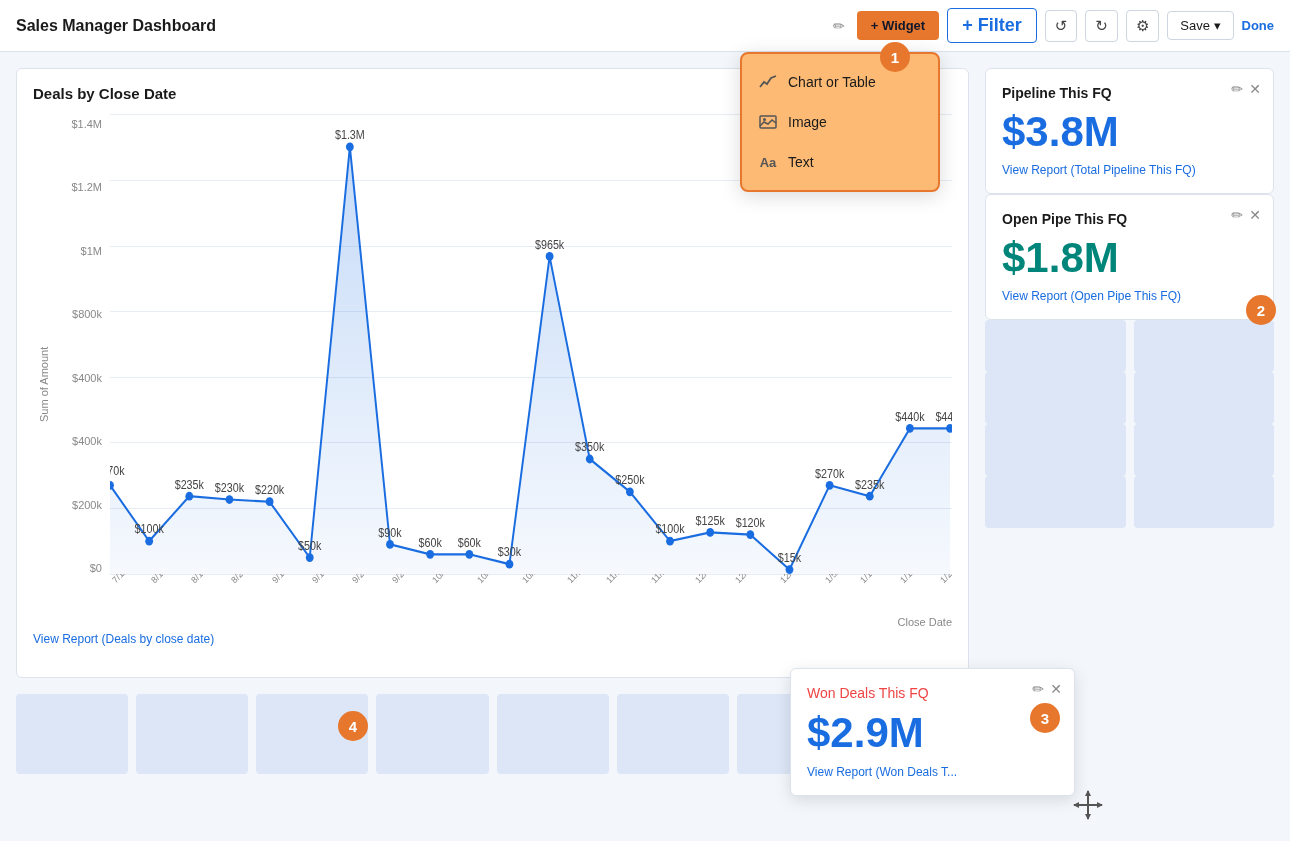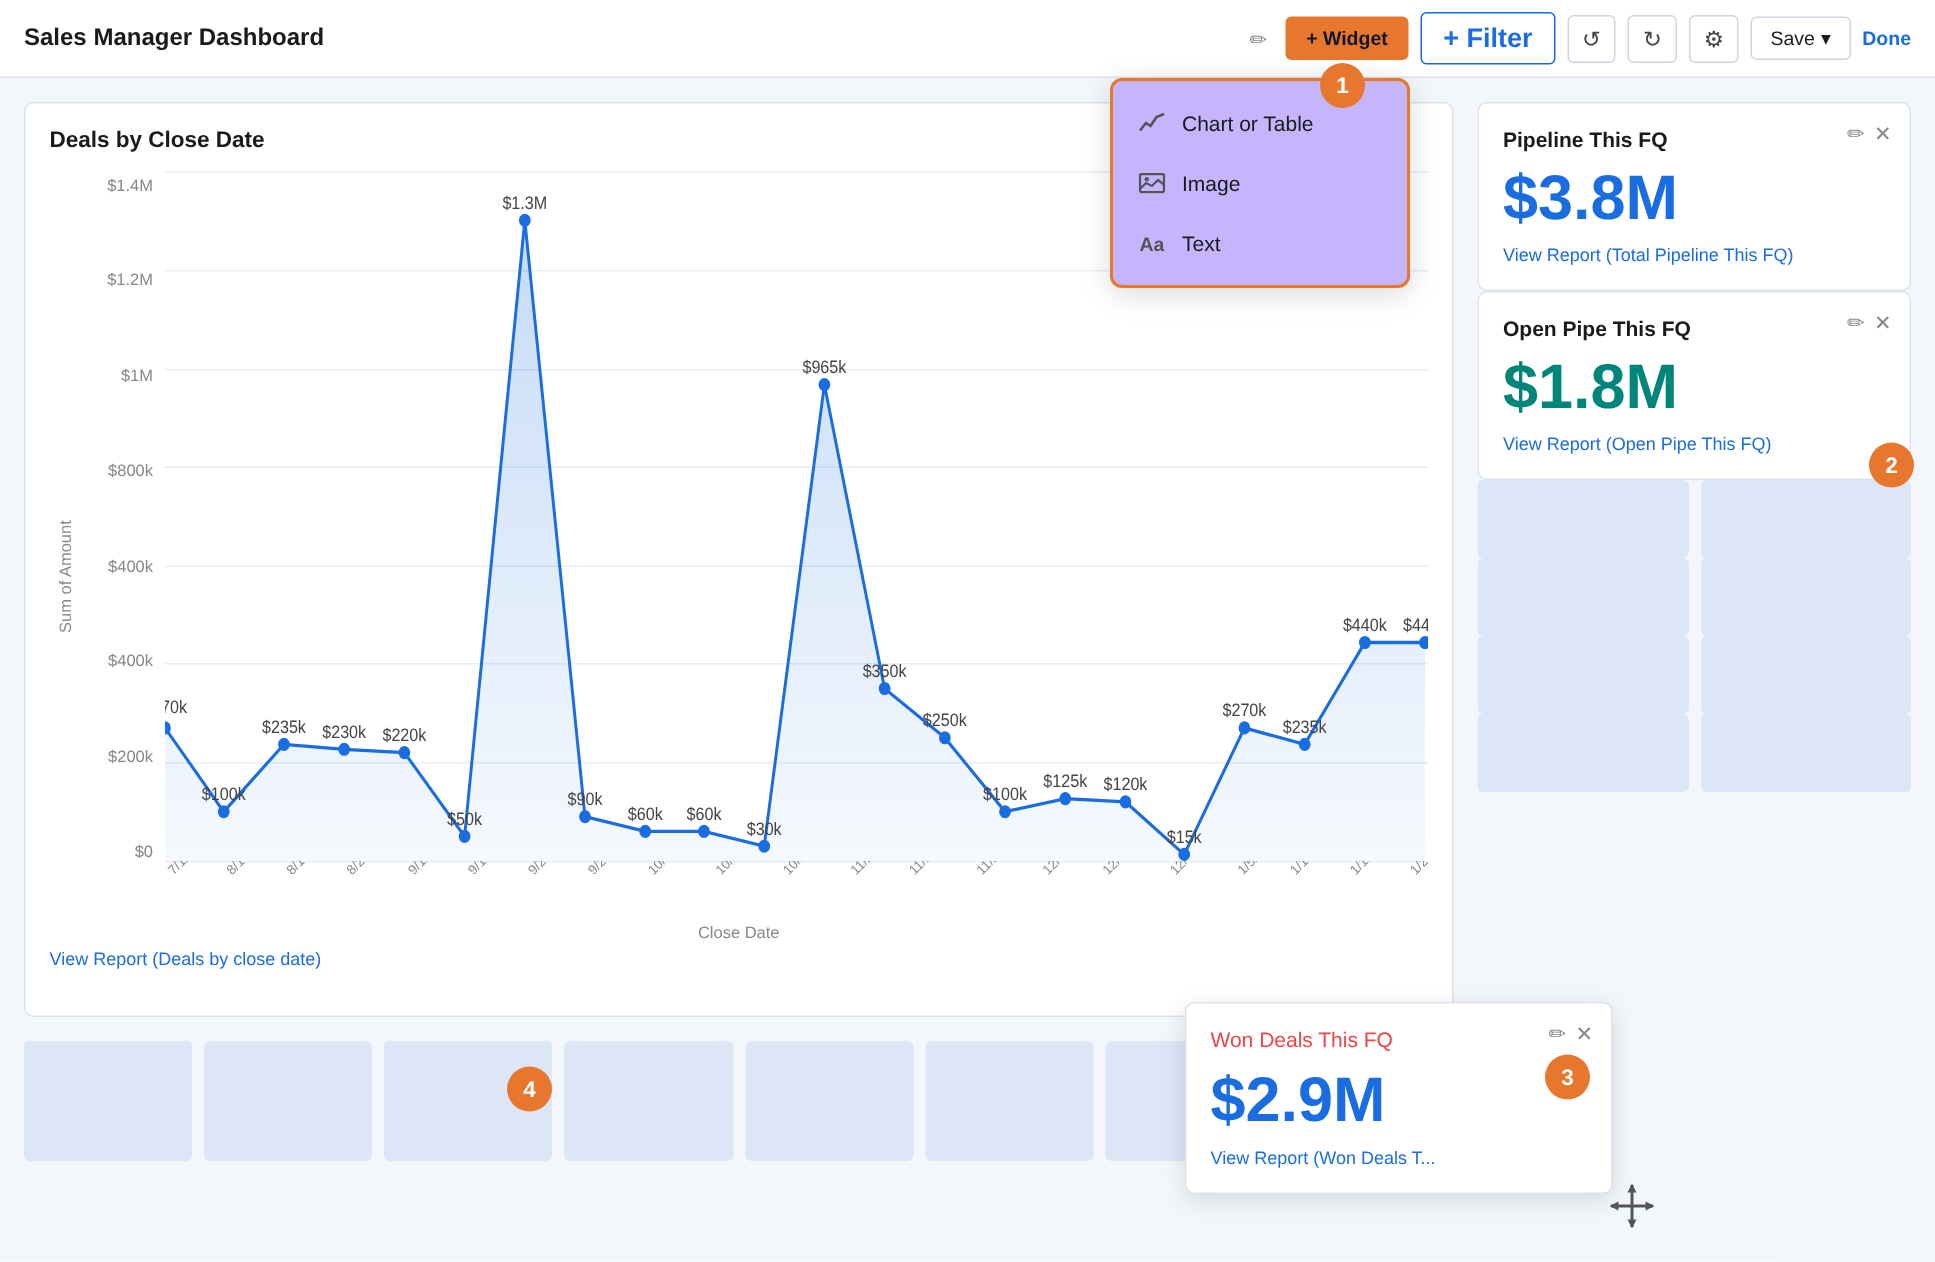--- a/index.html
+++ b/index.html
@@ -71,21 +71,21 @@
     .metric-card-title { font-size: 14px; font-weight: 600; color: #1a1a1a; margin-bottom: 4px; }
     .metric-value-blue { font-size: 42px; font-weight: 700; color: #1a6de0; line-height: 1.1; margin: 8px 0; }
     .metric-value-teal { font-size: 42px; font-weight: 700; color: #00857a; line-height: 1.1; margin: 8px 0; }
     .metric-view-report { font-size: 12px; color: #1a6de0; cursor: pointer; margin-top: 8px; }
     .card-close { position: absolute; top: 12px; right: 12px; color: #888; cursor: pointer; font-size: 14px; }
     .card-edit { position: absolute; top: 12px; right: 30px; color: #888; cursor: pointer; font-size: 14px; }
 
     
     .widget-dropdown {
       position: absolute; top: 52px; left: 740px; z-index: 100;
-      background: #c4b5fd; border: 2px solid #e8772e; border-radius: 8px;
+      background: #fdba74; border: 2px solid #e8772e; border-radius: 8px;
       box-shadow: 0 4px 20px rgba(0,0,0,0.15); width: 200px; padding: 8px 0;
     }
     .widget-dropdown-item {
       display: flex; align-items: center; gap: 10px; padding: 10px 16px;
       cursor: pointer; font-size: 14px; color: #1a1a1a;
     }
     .dropdown-icon { width: 20px; height: 20px; display: flex; align-items: center; justify-content: center; color: #555; font-size: 15px; }
 
     
     .badge {
@@ -272,21 +272,21 @@
               <span style="font-size:9px;color:#888;transform:rotate(-45deg);transform-origin:top left;white-space:nowrap;display:inline-block;">1/5/2024</span>
               <span style="font-size:9px;color:#888;transform:rotate(-45deg);transform-origin:top left;white-space:nowrap;display:inline-block;">1/10/2024</span>
               <span style="font-size:9px;color:#888;transform:rotate(-45deg);transform-origin:top left;white-space:nowrap;display:inline-block;">1/12/2024</span>
               <span style="font-size:9px;color:#888;transform:rotate(-45deg);transform-origin:top left;white-space:nowrap;display:inline-block;">1/25/2024</span>
 
             </div>
           </div>
         </div>
       </div>
 
-      <div style="text-align:center;font-size:11px;color:#888;margin-top:2px;">Close Date</div>
+      <div style="text-align:right;font-size:11px;color:#888;margin-top:2px;">Close Date</div>
 
       <div class="chart-view-report">View Report (Deals by close date)</div>
     </div>
 
     <div style="display:grid;grid-template-columns:repeat(8,1fr);gap:8px;padding:4px 0;">
       <div style="background:#dce6f7;border-radius:4px;height:80px;"></div>
       <div style="background:#dce6f7;border-radius:4px;height:80px;"></div>
       <div style="background:#dce6f7;border-radius:4px;height:80px;"></div>
       <div style="background:#dce6f7;border-radius:4px;height:80px;"></div>
       <div style="background:#dce6f7;border-radius:4px;height:80px;"></div>

